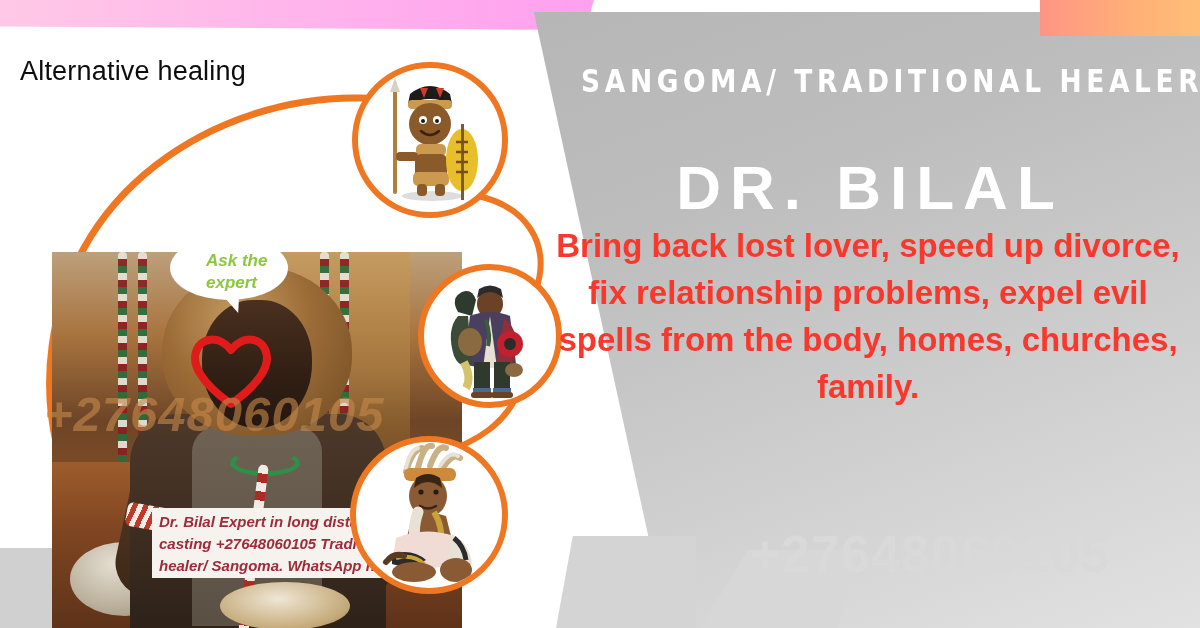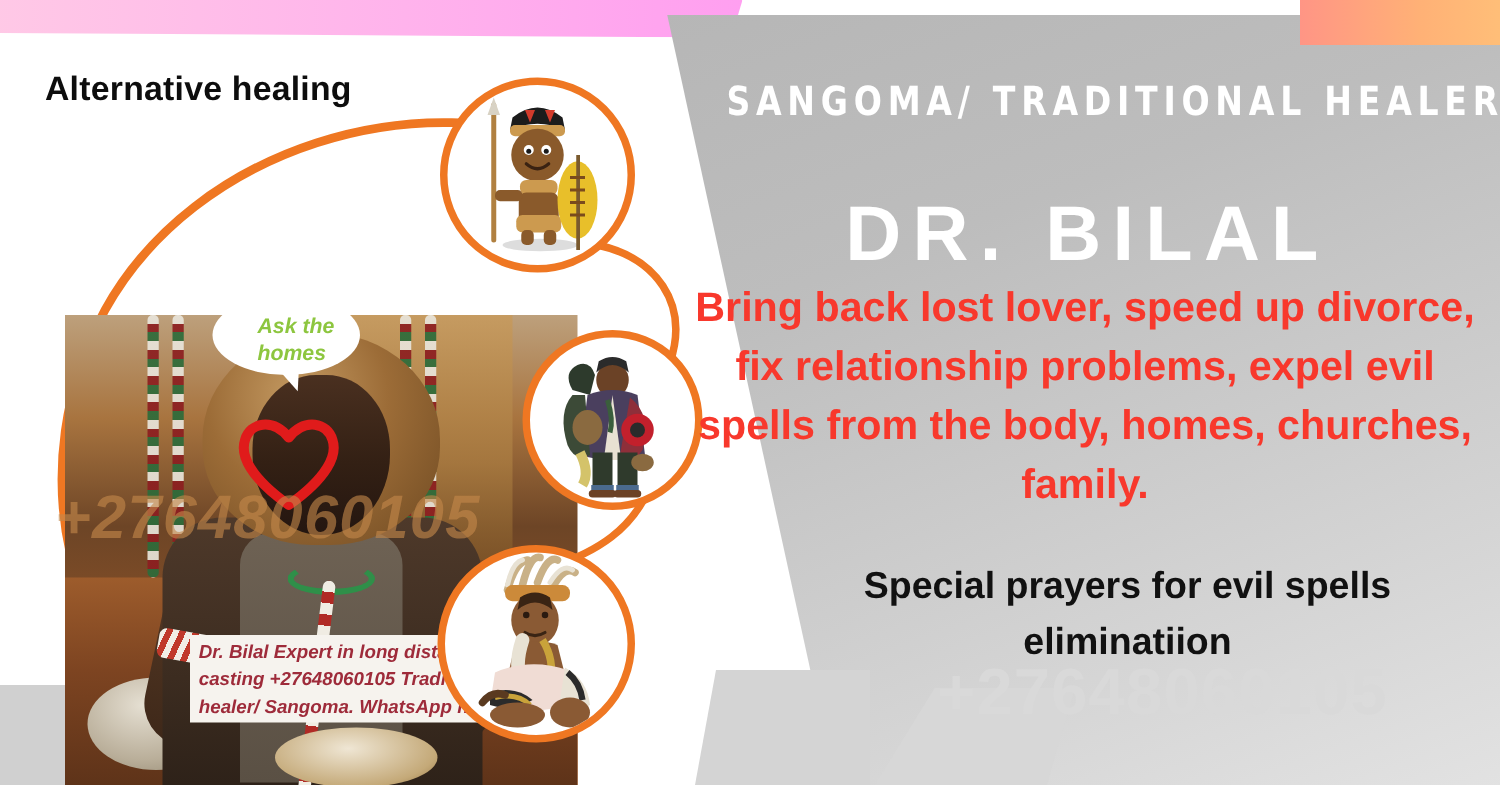--- a/index.html
+++ b/index.html
@@ -72,22 +72,22 @@
   }
   .ghostphone {
     position:absolute; left:660px; top:524px; width:540px;
     text-align:center; color:#d9d9d9;
     font-weight:bold; font-size:52px; letter-spacing:1px;
     white-space:nowrap;
   }
 
   
   .alt-title {
-    position:absolute; left:36px; top:56px;
-    color:#0d0d0d; font-weight:bold; font-size:27px; letter-spacing:0.2px;
+    position:absolute; left:20px; top:56px;
+    color:#0d0d0d; font-weight:normal; font-size:27px; letter-spacing:0.2px;
   }
 
   
   .arc { position:absolute; left:36px; top:78px; width:470px; height:530px; }
 
   
   .photo {
     position:absolute; left:52px; top:252px; width:410px; height:376px;
     overflow:hidden;
     background:
@@ -238,21 +238,21 @@
     <div class="ph-armband" style="left:262px; top:256px; transform:rotate(-10deg);"></div>
     <div class="ph-hair"></div>
     <div class="ph-face"></div>
     <div class="ph-neck"></div>
     <div class="ph-strand"></div>
     <div class="ph-bowl"></div>
   </div>
 
   <div class="speech"></div>
   <div class="speech-tail"></div>
-  <div class="speech-txt">Ask the homes</div>
+  <div class="speech-txt">Ask the expert</div>
 
   <svg class="heart" viewBox="0 0 86 80">
     <path d="M43 74 C 12 52, 4 34, 8 22 C 12 8, 30 4, 43 20 C 56 4, 74 8, 78 22 C 82 34, 74 52, 43 74 Z" fill="none" stroke="#e01b1b" stroke-width="8" stroke-linejoin="round"></path>
   </svg>
 
   <div class="watermark">+27648060105</div>
 
   <div class="caption">
     <div>Dr. Bilal Expert in long distan</div>
     <div>casting +27648060105 Traditi</div>
@@ -338,16 +338,15 @@
       <path d="M40 116 q18 -4 28 6" stroke="#c9a33a" stroke-width="4" fill="none"></path>
       <ellipse cx="58" cy="130" rx="22" ry="10" fill="#8a5a34"></ellipse>
       <ellipse cx="100" cy="128" rx="16" ry="12" fill="#8a5a34"></ellipse>
       <path d="M30 120 q8 -10 18 -6" stroke="#5a3a20" stroke-width="6" fill="none" stroke-linecap="round"></path>
     </svg>
   </div>
 
   <div class="kicker">SANGOMA/ TRADITIONAL HEALER</div>
   <div class="name">DR. BILAL</div>
   <div class="redtext">Bring back lost lover, speed up divorce, fix relationship problems, expel evil spells from the body, homes, churches, family.</div>
-  <div class="blacktext">Special prayers for  evil spells eliminatiion</div>
   <div class="ghostphone">+27648060105</div>
 
 </div>
 
 </body></html>

